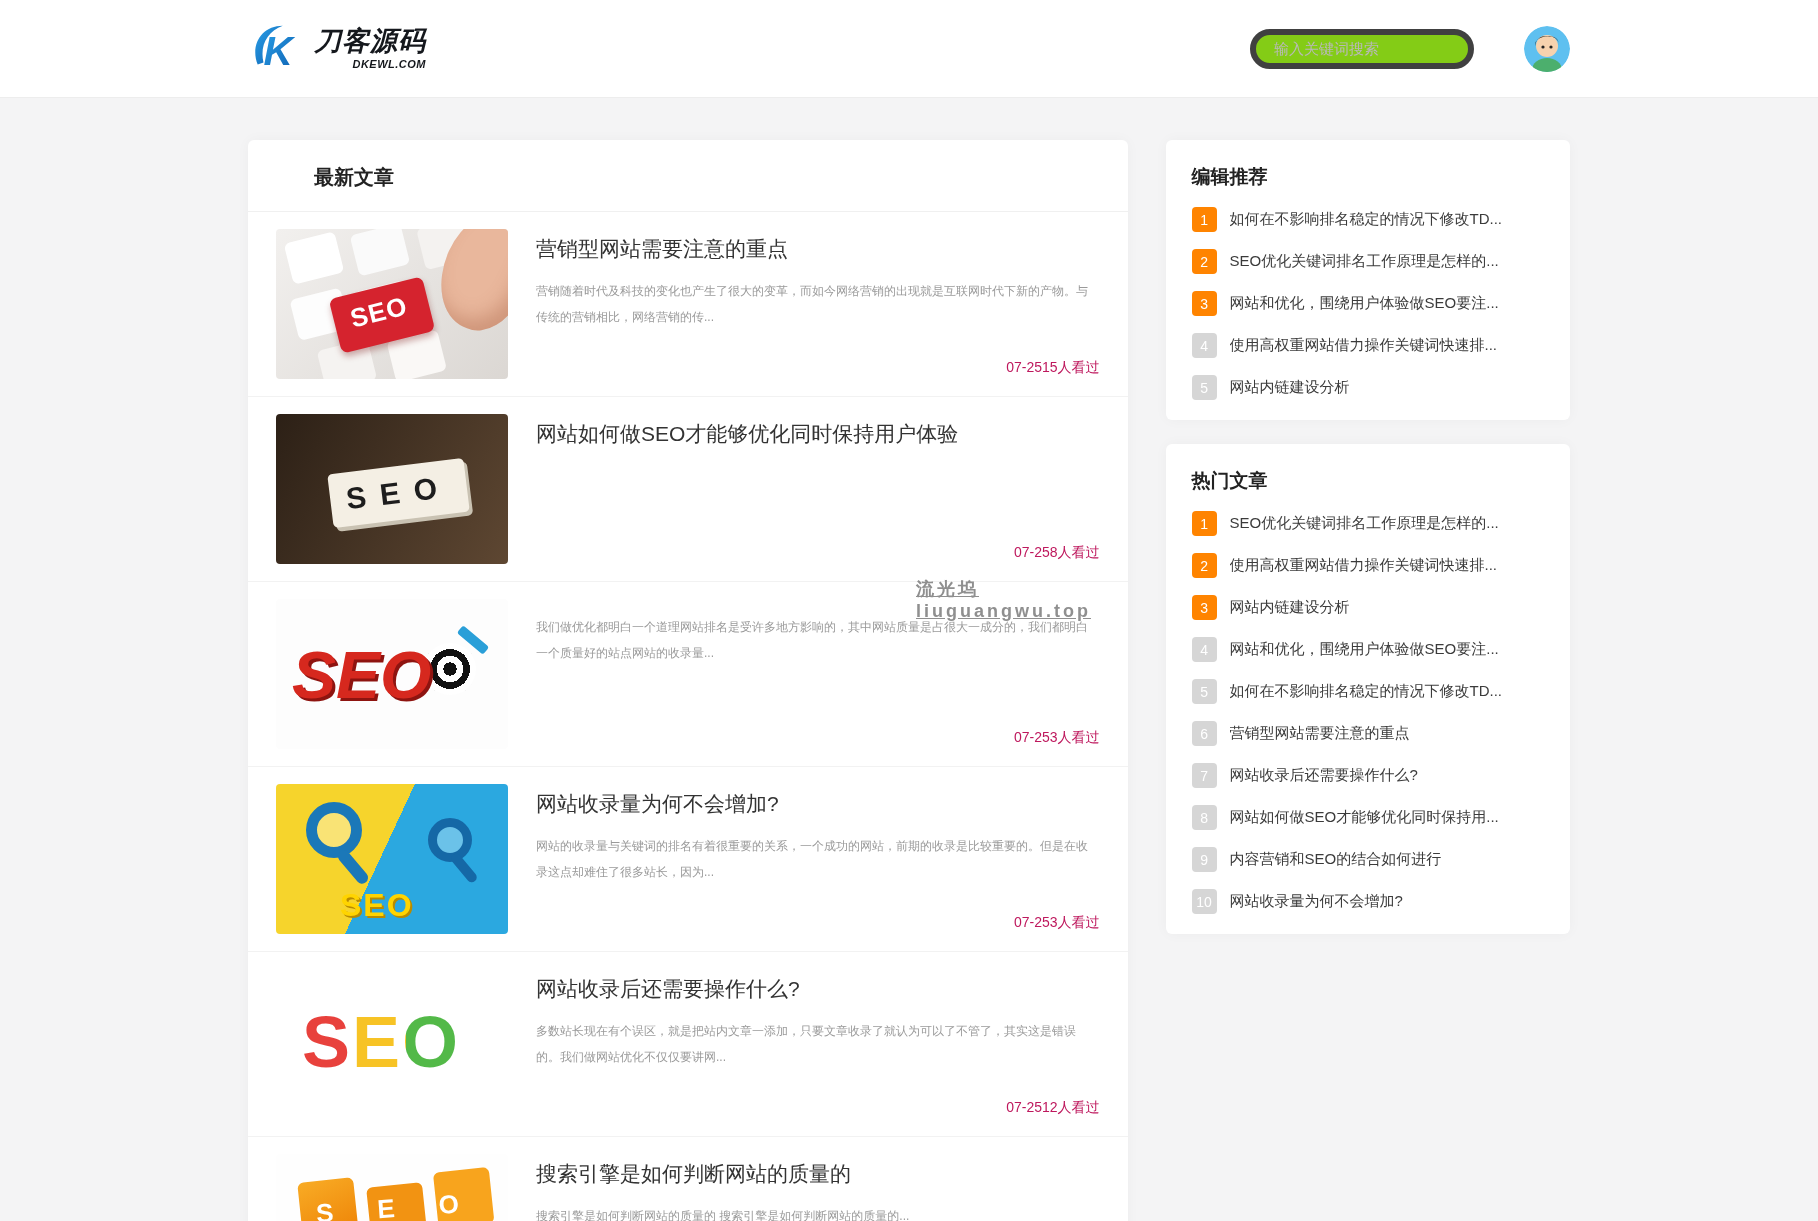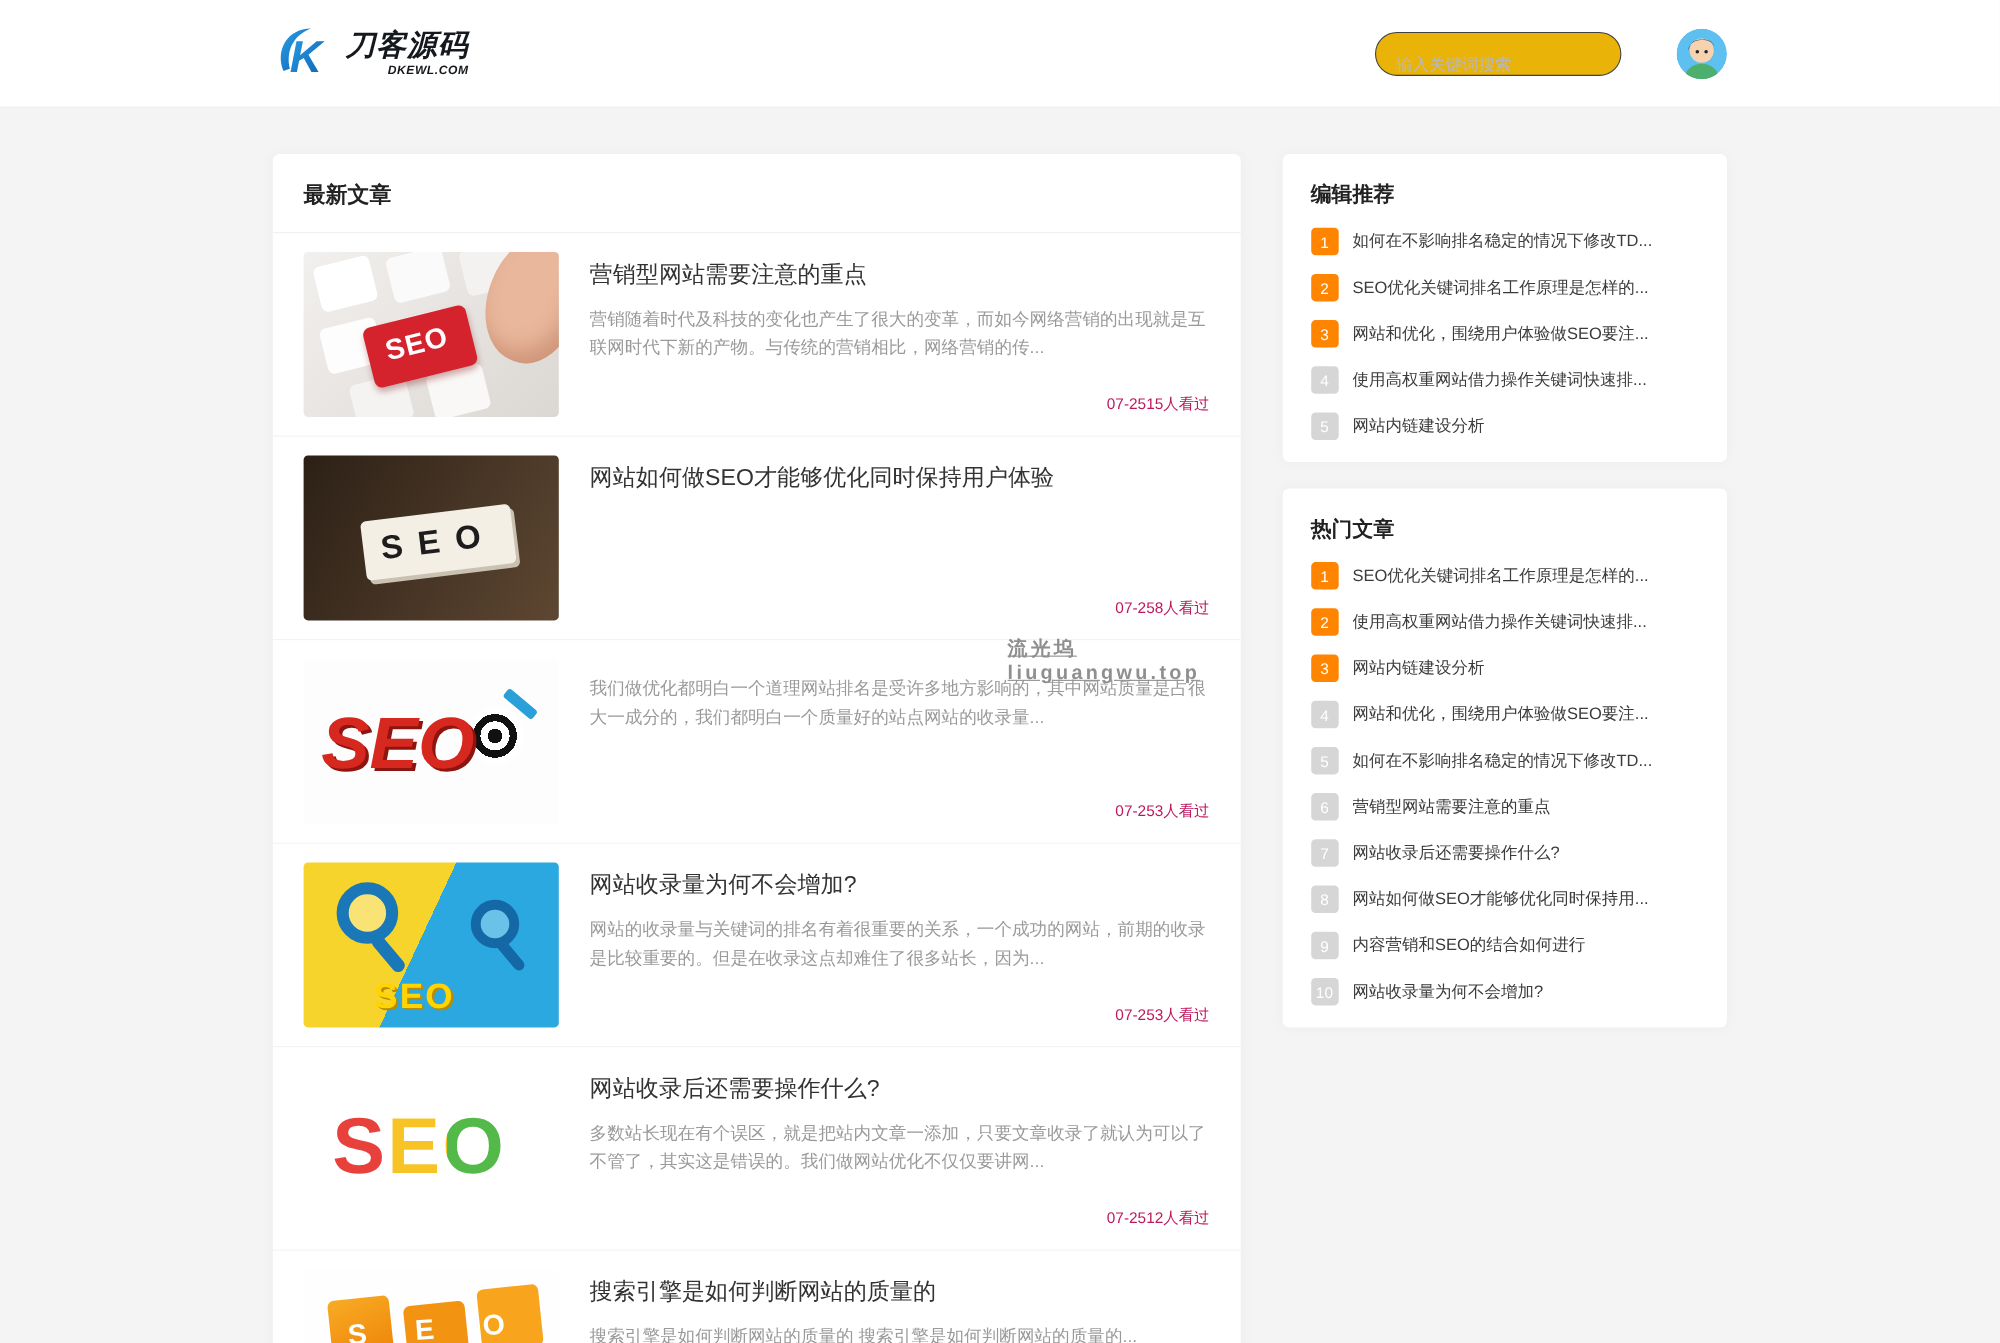--- a/index.html
+++ b/index.html
@@ -11,39 +11,39 @@
   .header-inner { width:1322px; height:100%; margin:0 auto; display:flex; align-items:center; }
   .logo { display:flex; align-items:center; cursor:pointer; }
   .logo-mark { width:58px; height:58px; margin-right:8px; }
   .logo-txt { font-style:italic; font-weight:bold; color:#15181d; line-height:1;text-align:right; }
   .logo-title { font-size:27px; letter-spacing:1px; }
   .logo-sub { font-size:11px; margin-top:4px; letter-spacing:.5px; }
   .main-nav { display:flex; margin-left:46px; }
   .nav-item { font-size:18px; color:#2b2b2b; padding:12px 0; margin-right:52px; cursor:pointer; white-space:nowrap; }
   .nav-item.active { color:#ff7a10; font-weight:bold; }
   .header-right { margin-left:auto; display:flex; align-items:center; }
-  .search-box { width:224px; height:40px; border:1px solid #404040; background:#eab308; border-radius:20px; display:flex; align-items:flex-end; padding:0 18px; }
+  .search-box { width:224px; height:40px; border:6px solid #404040; background:#84cc16; border-radius:20px; display:flex; align-items:center; padding:0 18px; }
   .search-box input { border:none; outline:none; background:transparent; width:100%; font-size:15px; color:#555; font-family:inherit; }
   .search-box input::placeholder { color:#b9b9b9; }
   .avatar { width:46px; height:46px; border-radius:50%; margin-left:50px; overflow:hidden; cursor:pointer; flex:none; }
 
   
   .page-body { width:1322px; margin:42px auto 0; display:flex; align-items:flex-start; }
   .card { background:#fff; border-radius:6px; box-shadow:0 0 14px rgba(0,0,0,.035); }
   .main-col { width:922px; position:relative; }
   .side-col { width:424px; margin-left:38px; }
 
   
   .list-head { padding:24px 28px 20px; border-bottom:1px solid #f0f0f0; }
-  .list-head h2 { font-size:20px; color:#222; font-weight:bold; }
+  .list-head h2 { font-size:20px; color:#222; font-weight:bold;margin-left:38px; }
   .article-row { display:flex; padding:17px 28px; border-bottom:1px solid #f2f2f2; cursor:pointer; }
   .thumb { width:232px; height:150px; border-radius:4px; flex:none; position:relative; overflow:hidden; }
   .art-body { flex:1; margin-left:28px; display:flex; flex-direction:column; min-width:0; }
   .art-title { font-size:21px; color:#333; font-weight:500; margin-top:6px; white-space:nowrap; overflow:hidden; text-overflow:ellipsis; }
-  .art-desc { font-size:16px; color:#9a9a9a; line-height:26px; margin-top:15px; height:52px; overflow:hidden; }
+  .art-desc { font-size:12px; color:#9a9a9a; line-height:26px; margin-top:15px; height:52px; overflow:hidden; }
   .art-meta { margin-top:auto; margin-bottom:2px; display:flex; justify-content:flex-end; font-size:14px; color:#be185d; }
 
   .watermark { position:absolute; top:437px; left:668px; font-size:18px; font-weight:600; color:#8f8f8f; letter-spacing:3px; z-index:5;text-decoration:underline; }
 
   
   .t-a,.t-b { position:absolute; }
   .t-text { position:absolute; font-weight:900; }
   .thumb-0 { background:linear-gradient(135deg,#f2f0ee,#dbd7d3); }
   .thumb-0 .t-a { width:52px; height:42px; background:#fff; border-radius:6px; top:8px; left:12px; transform:rotate(-14deg);
      box-shadow:66px 8px 0 #fafafa,132px 18px 0 #f4f2f0,-8px 56px 0 #fdfdfd,56px 64px 0 #f7f5f3,148px 74px 0 #efede9,6px 112px 0 #f5f3f1,76px 120px 0 #faf8f6; }

